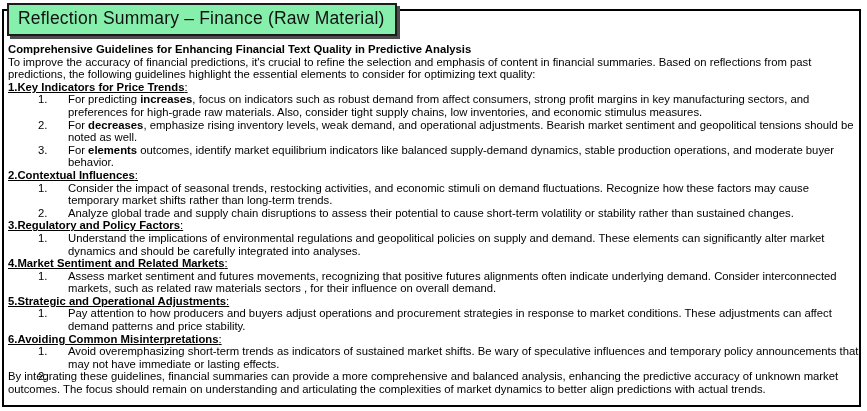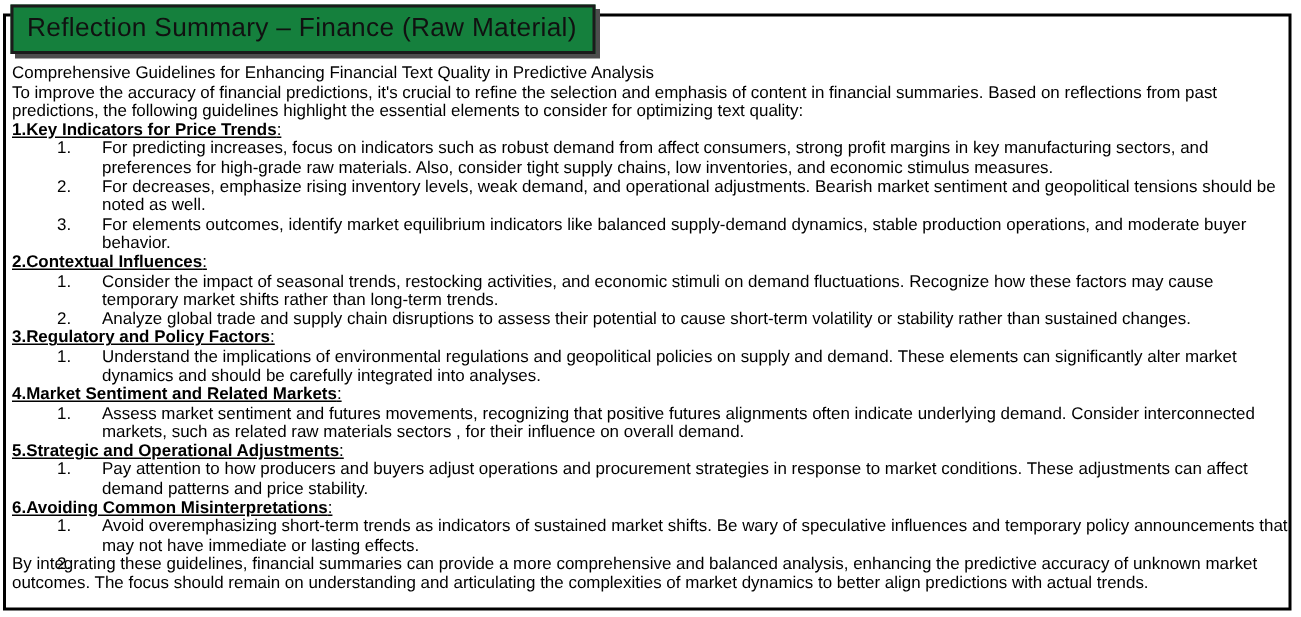--- a/index.html
+++ b/index.html
@@ -7,31 +7,31 @@
     width:867px;height:411px;position:relative;overflow:hidden;
     background:#ffffff;color:#000;
     font-family:"Liberation Sans", sans-serif;
   }
   .frame{
     position:absolute;left:2px;top:9px;width:859px;height:398px;
     border:2px solid #000;box-sizing:border-box;background:#fff;
   }
   .titlebox{
     position:absolute;left:7px;top:3px;z-index:3;
-    background:#15803d;border:2px solid #1b1b1b;
+    background:#86efac;border:2px solid #1b1b1b;
     box-shadow:3px 3px 0 #4d4d4d;
     padding:3px 10px 5px 9px;
     font-size:17.5px;letter-spacing:.2px;color:#111;
     white-space:nowrap;
   }
   .content{
     position:absolute;left:8px;top:43px;width:851px;z-index:2;
     font-size:11.3px;line-height:12.6px;color:#000;
   }
-  .b{font-weight:normal;}
+  .b{font-weight:bold;}
   .sec-head{font-weight:bold;text-decoration:underline;}
   .sec-head .colon{font-weight:normal;}
   .item{position:relative;padding-left:60px;}
   .item .num{position:absolute;left:30px;top:0;width:26px;}
   .closing{margin-top:0;}
 </style>
 </head>
 <body>
 
 <div class="frame"></div>

